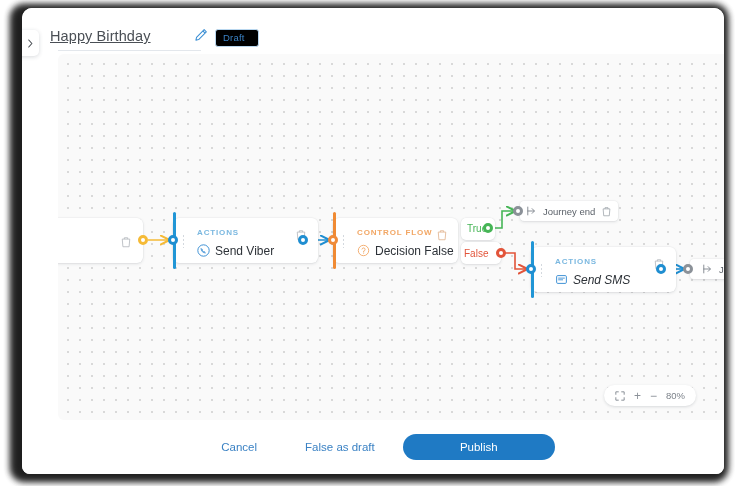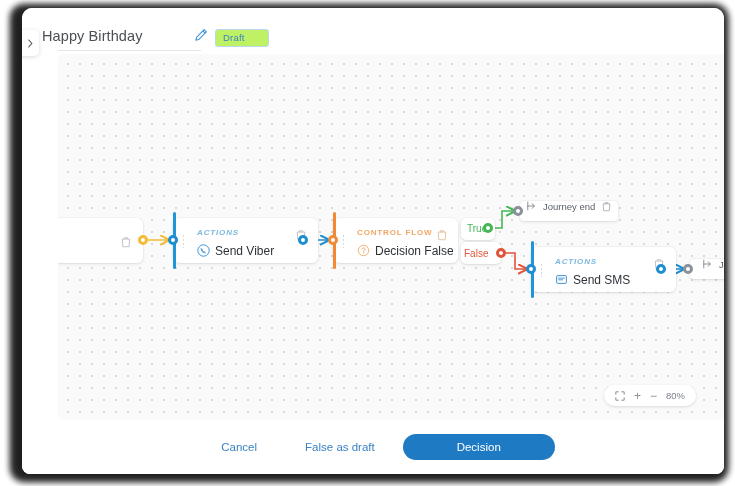--- a/index.html
+++ b/index.html
@@ -47,45 +47,46 @@
 
   
   .header {
     position: absolute;
     left: 0; top: 0;
     width: 702px; height: 44px;
     background: #fff;
   }
   .title {
     position: absolute;
-    left: 20px; top: 20px;
+    left: 28px; top: 20px;
     font-size: 14.5px;
     color: #4a4f55;
     letter-spacing: .1px;
     white-space: nowrap;
+    text-decoration: underline;
   }
   .title-underline {
     position: absolute;
     left: 36px; top: 42px;
     width: 143px; height: 1px;
     background: #e3e7ec;
   }
   .edit-icon {
     position: absolute;
     left: 172px; top: 20px;
     width: 14px; height: 14px;
     cursor: pointer;
   }
   .badge-draft {
     position: absolute;
     left: 193px; top: 21px;
-    padding: 2px 23px 3px 7px;
+    padding: 2px 13px 3px 7px;
     border: 1px solid #b9d7ef;
     border-radius: 3px;
-    background: #bef264;
+    background: #000000;
     color: #3b82c4;
     font-size: 9.5px;
     line-height: 11px;
     letter-spacing: .2px;
   }
 
   
   .side-toggle {
     position: absolute;
     left: -9px; top: 22px;
@@ -139,21 +140,21 @@
     background-image: radial-gradient(#d3d8de 0.8px, transparent 0.8px);
     background-size: 3px 4px;
   }
   .node-kicker {
     position: absolute;
     font-size: 8px;
     letter-spacing: .85px;
     font-weight: bold;
     text-transform: uppercase;
   }
-  .kicker-blue { color: #7bb8e0; font-style: italic; }
+  .kicker-blue { color: #7bb8e0; }
   .kicker-orange { color: #f2a765; }
   .node-title {
     position: absolute;
     font-size: 12px;
     color: #2d3238;
     white-space: nowrap;
   }
   .node-icon {
     position: absolute;
     width: 13px; height: 13px;
@@ -166,20 +167,21 @@
   }
 
   
   .endnode {
     position: absolute;
     height: 20px;
     background: #ffffff;
     border-radius: 4px;
     box-shadow: 0 1px 3px rgba(40,50,65,.13), 0 0 0 .5px rgba(40,50,65,.05);
     display: flex;
+    align-items: center;
     gap: 5px;
     padding: 0 7px;
     box-sizing: border-box;
     font-size: 9.5px;
     color: #5b6169;
     white-space: nowrap;
   }
 
   
   .port {
@@ -405,21 +407,21 @@
       <div class="node" style="left:473px; top:193px; width:145px; height:45px;">
         <span class="node-bar bar-blue"></span>
         <span class="node-grip"></span>
         <span class="node-kicker kicker-blue" style="left:24px; top:10px;">ACTIONS</span>
         <span class="node-icon" style="left:24px; top:25px;">
           <svg viewBox="0 0 16 16" width="13" height="13">
             <rect x="2" y="3.2" width="12" height="9.6" rx="1.4" fill="none" stroke="#3b8fd4" stroke-width="1.2"></rect>
             <path d="M4.4 6.3 h7.2 M4.4 8.4 h5" fill="none" stroke="#3b8fd4" stroke-width="1.1" stroke-linecap="round"></path>
           </svg>
         </span>
-        <span class="node-title" style="left:42px; top:26px;">Send SMS</span>
+        <span class="node-title" style="left:42px; top:26px;font-style:italic;">Send SMS</span>
         <span class="trash" style="right:12px; top:9px;">
           <svg viewBox="0 0 12 14" width="10" height="12">
             <path d="M1.5 3.5 h9 l-.8 9.2 h-7.4 Z M4 3.5 v-1.6 h4 v1.6" fill="none" stroke="#9aa0a7" stroke-width="1"></path>
           </svg>
         </span>
       </div>
       <span class="port port-blue" style="left:468px; top:210px;"></span>
       <span class="port port-blue" style="left:598px; top:210px;"></span>
 
       <span class="port port-grey" style="left:625px; top:210px; z-index:3;"></span>
@@ -441,17 +443,17 @@
         <span class="zoombtn">+</span>
         <span class="zoombtn">−</span>
         <span class="zoomtxt">80%</span>
       </div>
 
     </div>
 
     <div class="footer">
       <button class="link-btn btn-cancel">Cancel</button>
       <button class="link-btn btn-save">False as draft</button>
-      <button class="btn-publish">Decision</button>
+      <button class="btn-publish">Publish</button>
     </div>
 
   </div>
 </div>
 
 </body></html>

